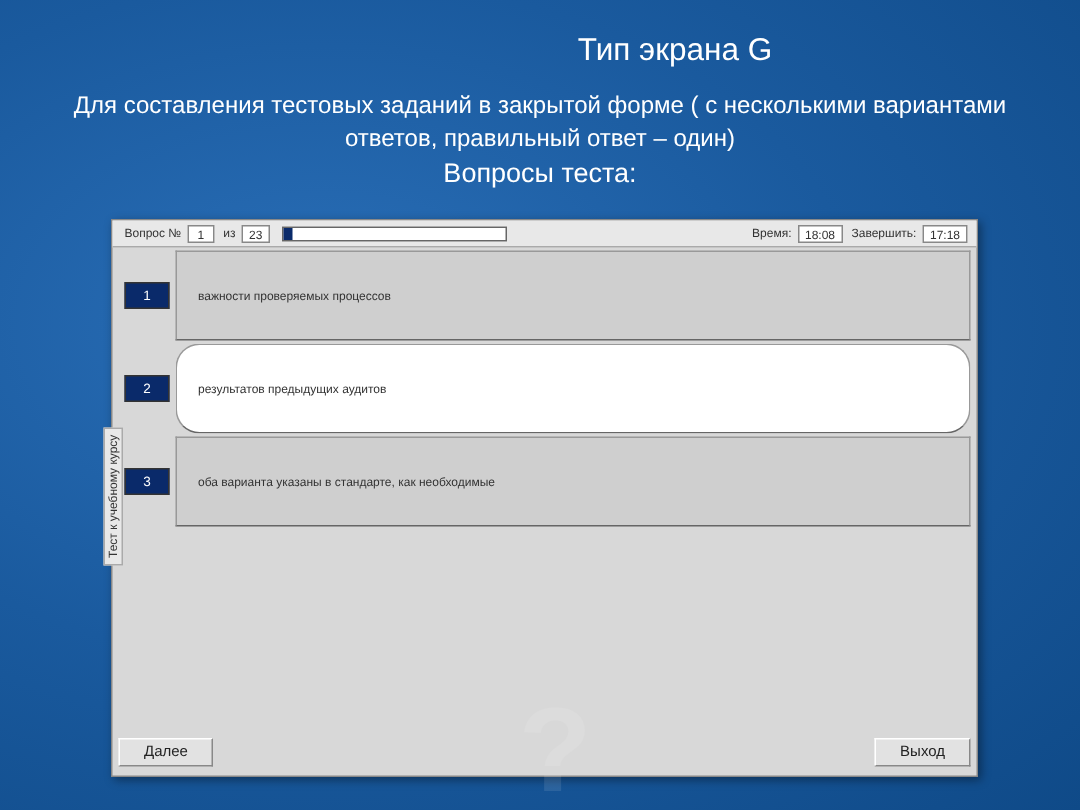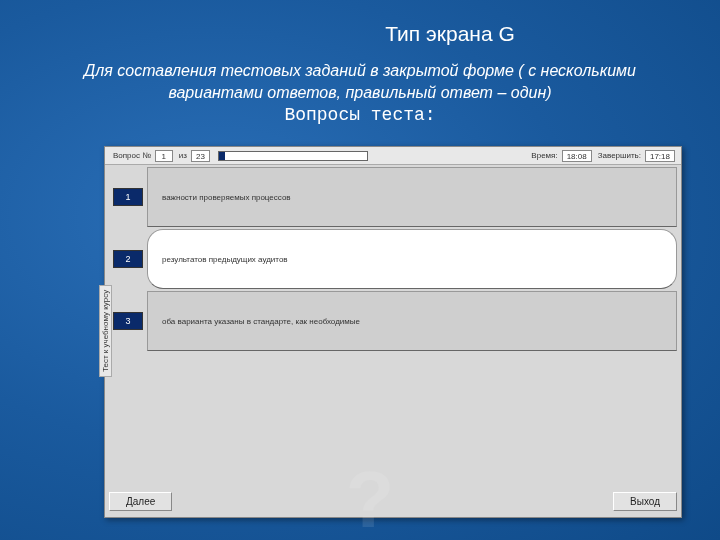--- a/index.html
+++ b/index.html
@@ -17,40 +17,37 @@
     font-weight: normal;
     text-align: center;
     margin-top: 22px;
     margin-left: 180px;
   }
   .subtitle {
     color: #fff;
     font-size: 16px;
     text-align: center;
     margin: 14px 40px 2px 40px;
-    font-style: italic;
     line-height: 1.35;
   }
   .subtitle2 {
     color: #fff;
     font-size: 18px;
     text-align: center;
     margin: 2px 0 6px 0;
-    font-family: Liberation Mono, monospace;
   }
   .app-window {
     position: absolute;
     left: 74px;
     top: 146px;
     width: 578px;
     height: 372px;
     background: #d8d8d8;
     border: 1px solid #888;
     box-shadow: 2px 2px 6px rgba(0,0,0,0.4);
-    margin-left: 30px;
   }
   .topbar {
     height: 18px;
     background: #e8e8e8;
     border-bottom: 1px solid #aaa;
     display: flex;
     align-items: center;
     font-size: 8px;
     color: #333;
     padding: 0 6px;

